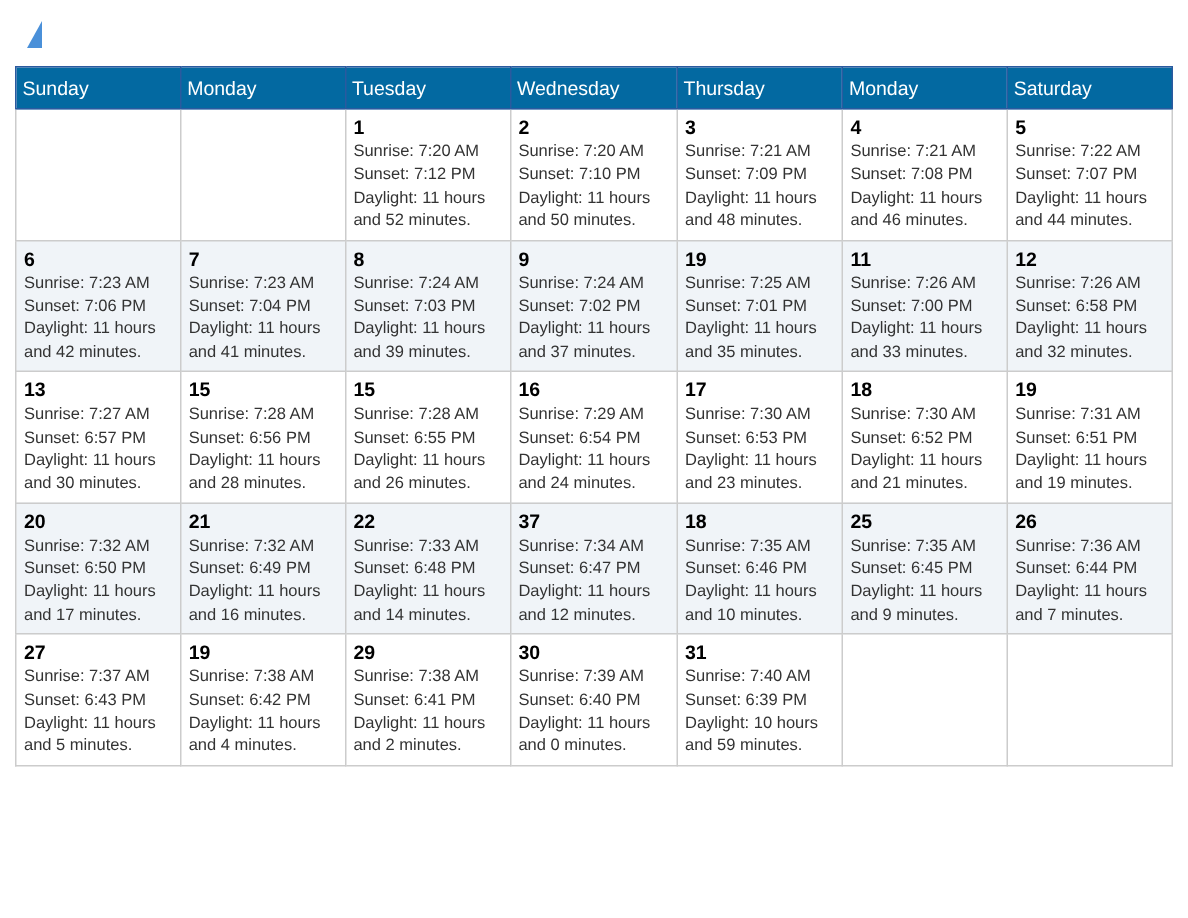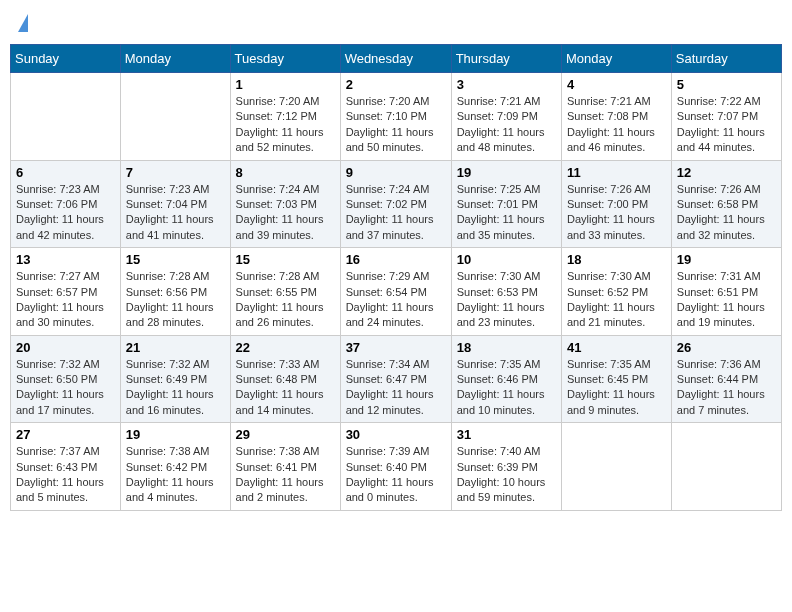--- a/index.html
+++ b/index.html
@@ -194,21 +194,21 @@
         </td>
         <td>
           <span class="day-number">15</span>
           <div class="day-info">Sunrise: 7:28 AM<br>Sunset: 6:55 PM<br>Daylight: 11 hours and 26 minutes.</div>
         </td>
         <td>
           <span class="day-number">16</span>
           <div class="day-info">Sunrise: 7:29 AM<br>Sunset: 6:54 PM<br>Daylight: 11 hours and 24 minutes.</div>
         </td>
         <td>
-          <span class="day-number">10</span>
+          <span class="day-number">17</span>
           <div class="day-info">Sunrise: 7:30 AM<br>Sunset: 6:53 PM<br>Daylight: 11 hours and 23 minutes.</div>
         </td>
         <td>
           <span class="day-number">18</span>
           <div class="day-info">Sunrise: 7:30 AM<br>Sunset: 6:52 PM<br>Daylight: 11 hours and 21 minutes.</div>
         </td>
         <td>
           <span class="day-number">19</span>
           <div class="day-info">Sunrise: 7:31 AM<br>Sunset: 6:51 PM<br>Daylight: 11 hours and 19 minutes.</div>
         </td>
@@ -228,21 +228,21 @@
         </td>
         <td>
           <span class="day-number">37</span>
           <div class="day-info">Sunrise: 7:34 AM<br>Sunset: 6:47 PM<br>Daylight: 11 hours and 12 minutes.</div>
         </td>
         <td>
           <span class="day-number">18</span>
           <div class="day-info">Sunrise: 7:35 AM<br>Sunset: 6:46 PM<br>Daylight: 11 hours and 10 minutes.</div>
         </td>
         <td>
-          <span class="day-number">41</span>
+          <span class="day-number">25</span>
           <div class="day-info">Sunrise: 7:35 AM<br>Sunset: 6:45 PM<br>Daylight: 11 hours and 9 minutes.</div>
         </td>
         <td>
           <span class="day-number">26</span>
           <div class="day-info">Sunrise: 7:36 AM<br>Sunset: 6:44 PM<br>Daylight: 11 hours and 7 minutes.</div>
         </td>
       </tr>
       <tr>
         <td>
           <span class="day-number">27</span>

